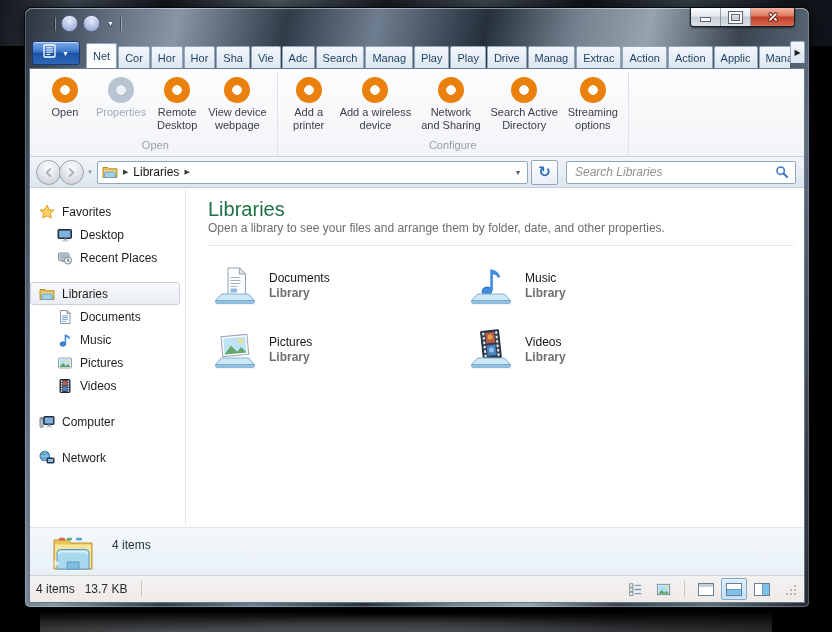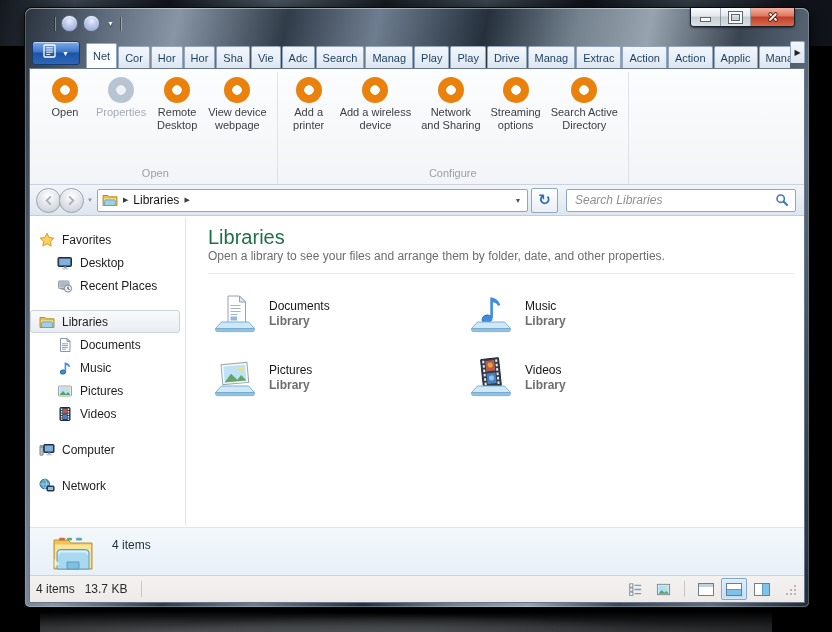--- a/index.html
+++ b/index.html
@@ -40,21 +40,21 @@
     background:linear-gradient(#7fabe8 0%,#3d76c8 45%,#1d55a5 50%,#2e66b8 100%);box-shadow:inset 0 1px 0 rgba(255,255,255,.55);}
   .menu-btn .caret{color:#fff;font-size:7px;}
   .tab{height:21px;padding:0 6px;display:flex;align-items:center;font-size:11px;color:#1c3e5f;white-space:nowrap;
     background:linear-gradient(#f3f7fc,#dce6f1);border:1px solid #94a7bc;border-bottom:none;border-radius:2px 2px 0 0;margin-right:1px;flex:0 0 auto;}
   .tab.active{background:#fcfdfe;height:24px;color:#1c3e5f;box-shadow:0 1px 0 #fcfdfe;}
   .tab-overflow{width:13px;height:21px;display:flex;align-items:center;justify-content:center;font-size:8px;color:#222;
     background:linear-gradient(#f3f7fc,#dce6f1);border:1px solid #94a7bc;border-bottom:none;border-radius:2px 2px 0 0;flex:0 0 auto;}
   
   .client{height:calc(100% - 60px);background:#fff;border:1px solid #68788a;box-sizing:border-box;display:flex;flex-direction:column;}
   
-  .ribbon{height:116px;flex:0 0 auto;display:flex;align-items:stretch;background:linear-gradient(#fcfdfe,#f2f4f7);
+  .ribbon{height:88px;flex:0 0 auto;display:flex;align-items:stretch;background:linear-gradient(#fcfdfe,#f2f4f7);
     border-bottom:1px solid #c9d4e0;padding:3px 0 0 4px;box-sizing:border-box;}
   .rgroup{display:flex;flex-direction:column;border-right:1px solid #dfe3e9;padding:0 5px;}
   .ritems{flex:1;display:flex;align-items:flex-start;}
   .rbtn{display:flex;flex-direction:column;align-items:center;gap:3px;padding:5px 5px 0;min-width:42px;border-radius:3px;}
   .donut{width:26px;height:26px;border-radius:50%;background:radial-gradient(circle,#fff 0 4.5px,#ea810d 5px 13px);flex:0 0 auto;}
   .rbtn.disabled .donut{background:radial-gradient(circle,#eef1f5 0 4.5px,#b9c4d2 5px 13px);}
   .rlabel{white-space:pre-line;text-align:center;font-size:11px;line-height:13px;color:#3a3d42;}
   .rbtn.disabled .rlabel{color:#a3abb8;}
   .rgroup-label{height:17px;text-align:center;font-size:11px;color:#999fa8;}
   
@@ -218,27 +218,27 @@
               <span class="rlabel">Add a wireless
 device</span>
             </div>
             <div class="rbtn">
               <span class="donut"></span>
               <span class="rlabel">Network
 and Sharing</span>
             </div>
             <div class="rbtn">
               <span class="donut"></span>
+              <span class="rlabel">Search Active
+Directory</span>
+            </div>
+            <div class="rbtn">
+              <span class="donut"></span>
               <span class="rlabel">Streaming
 options</span>
-            </div>
-            <div class="rbtn">
-              <span class="donut"></span>
-              <span class="rlabel">Search Active
-Directory</span>
             </div>
           </div>
           <div class="rgroup-label">Configure</div>
         </div>
       </div>
 
     <div class="navbar">
       <div class="navcirc">
         <svg viewBox="0 0 16 16">
             <path d="M10.2 3.6 L5.8 8 L10.2 12.4" stroke="#aab2bc" stroke-width="2.4" fill="none" stroke-linecap="round"></path>

